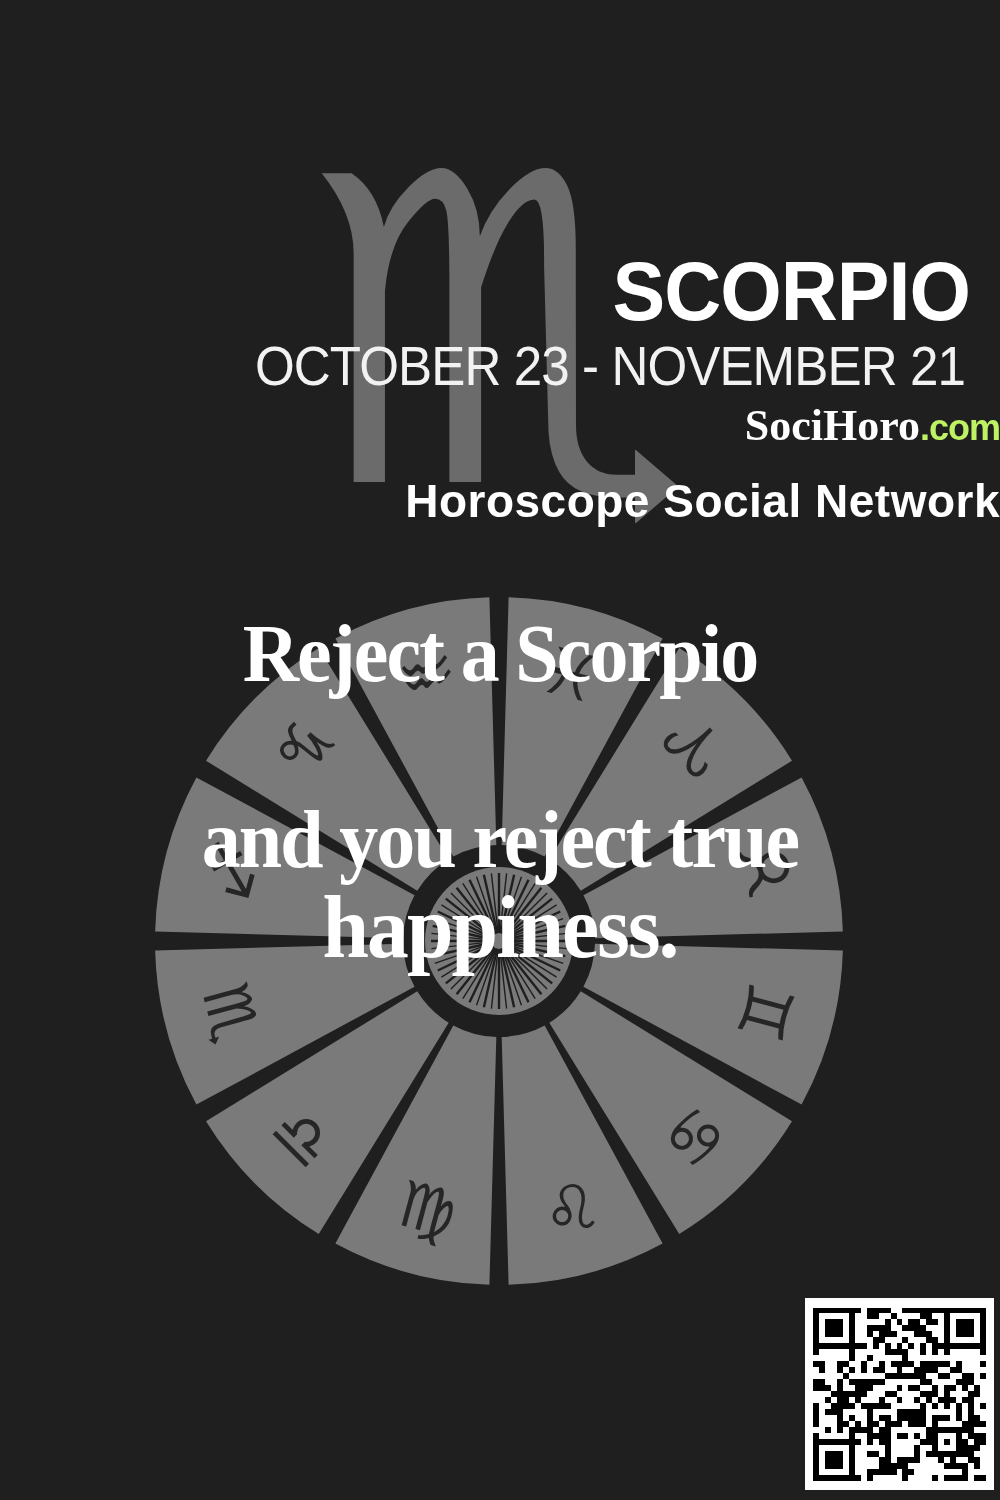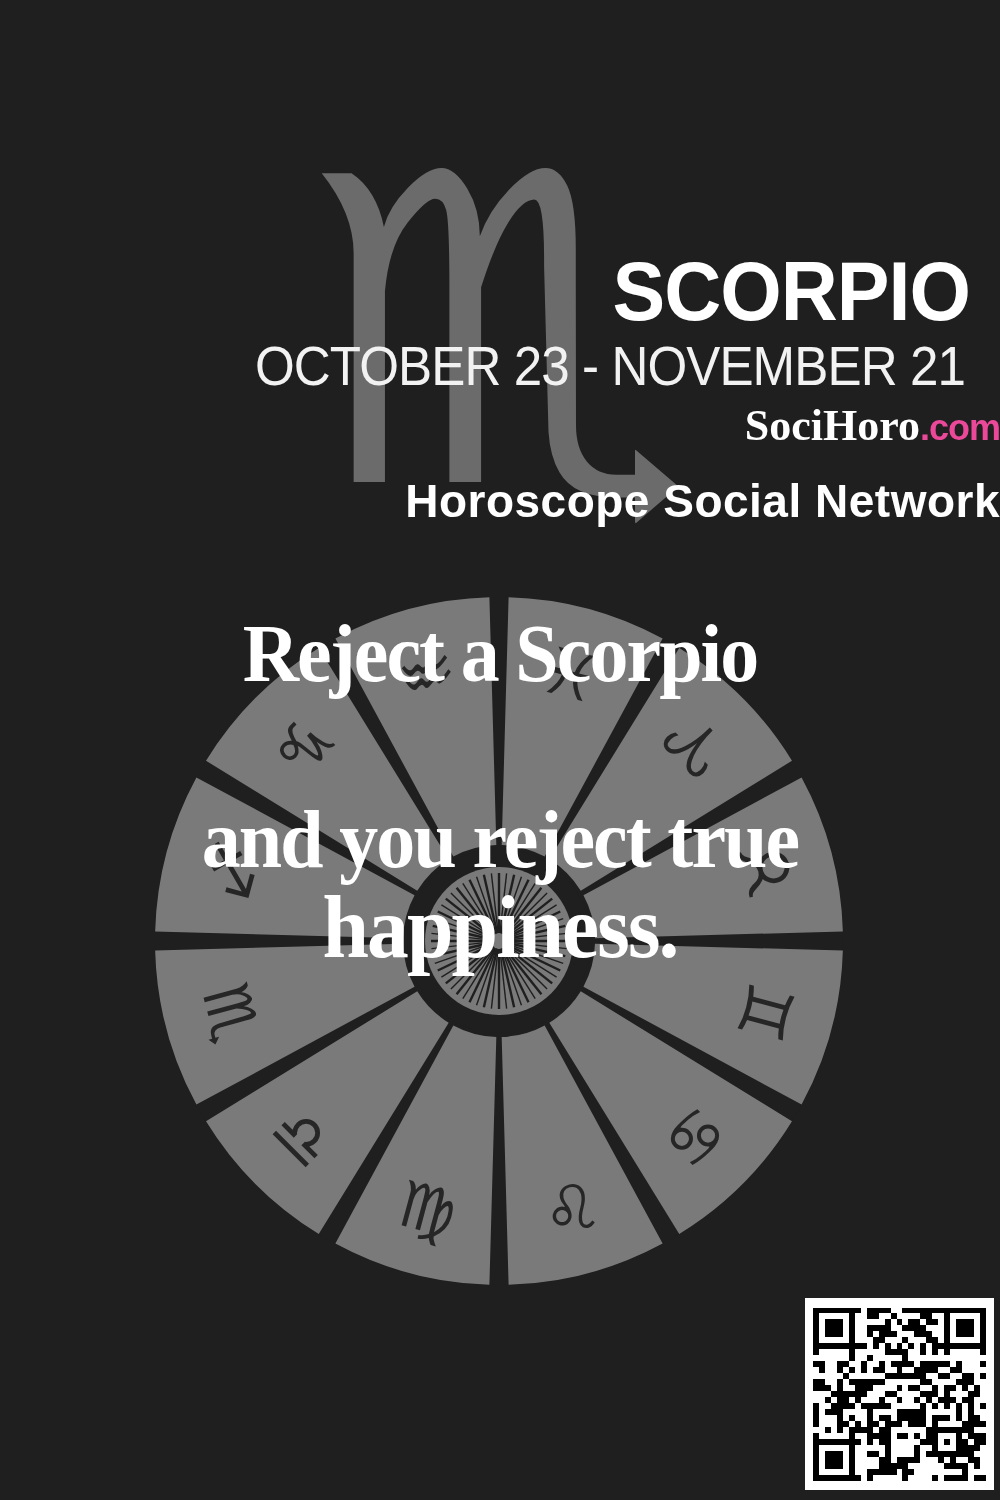--- a/index.html
+++ b/index.html
@@ -75,21 +75,21 @@
     font-size:44px;
     font-weight:bold;
     color:#ffffff;
     font-family:"Liberation Serif", serif;
     letter-spacing:0px;
     margin-top:40px;
   }
   #brand-tld{
     font-size:36px;
     font-weight:bold;
-    color:#ec4899;
+    color:#bef264;
     font-family:"Liberation Sans", sans-serif;
     letter-spacing:-1px;
   }
   #tagline{
     margin-top:16px;
     font-size:46px;
     line-height:52px;
     font-weight:bold;
     color:#ffffff;
     font-family:"Liberation Sans", sans-serif;

